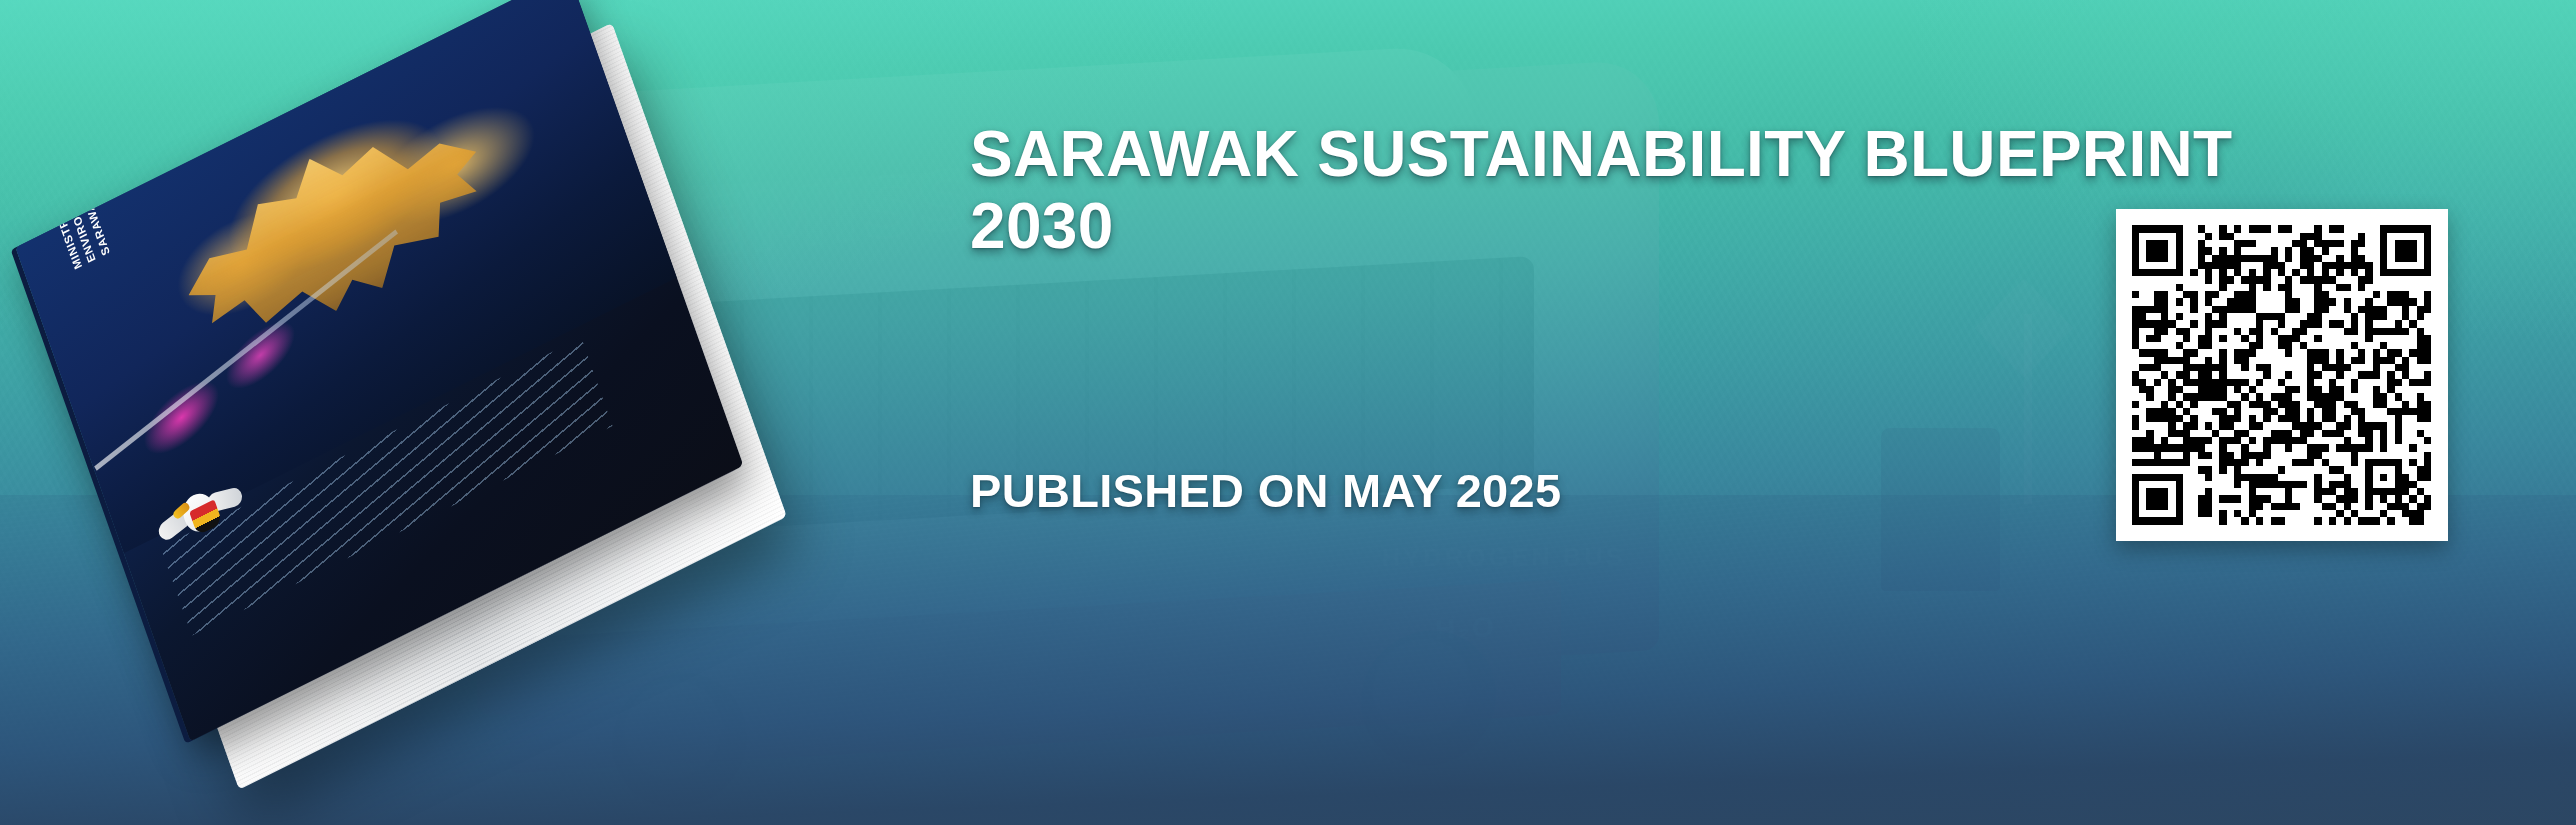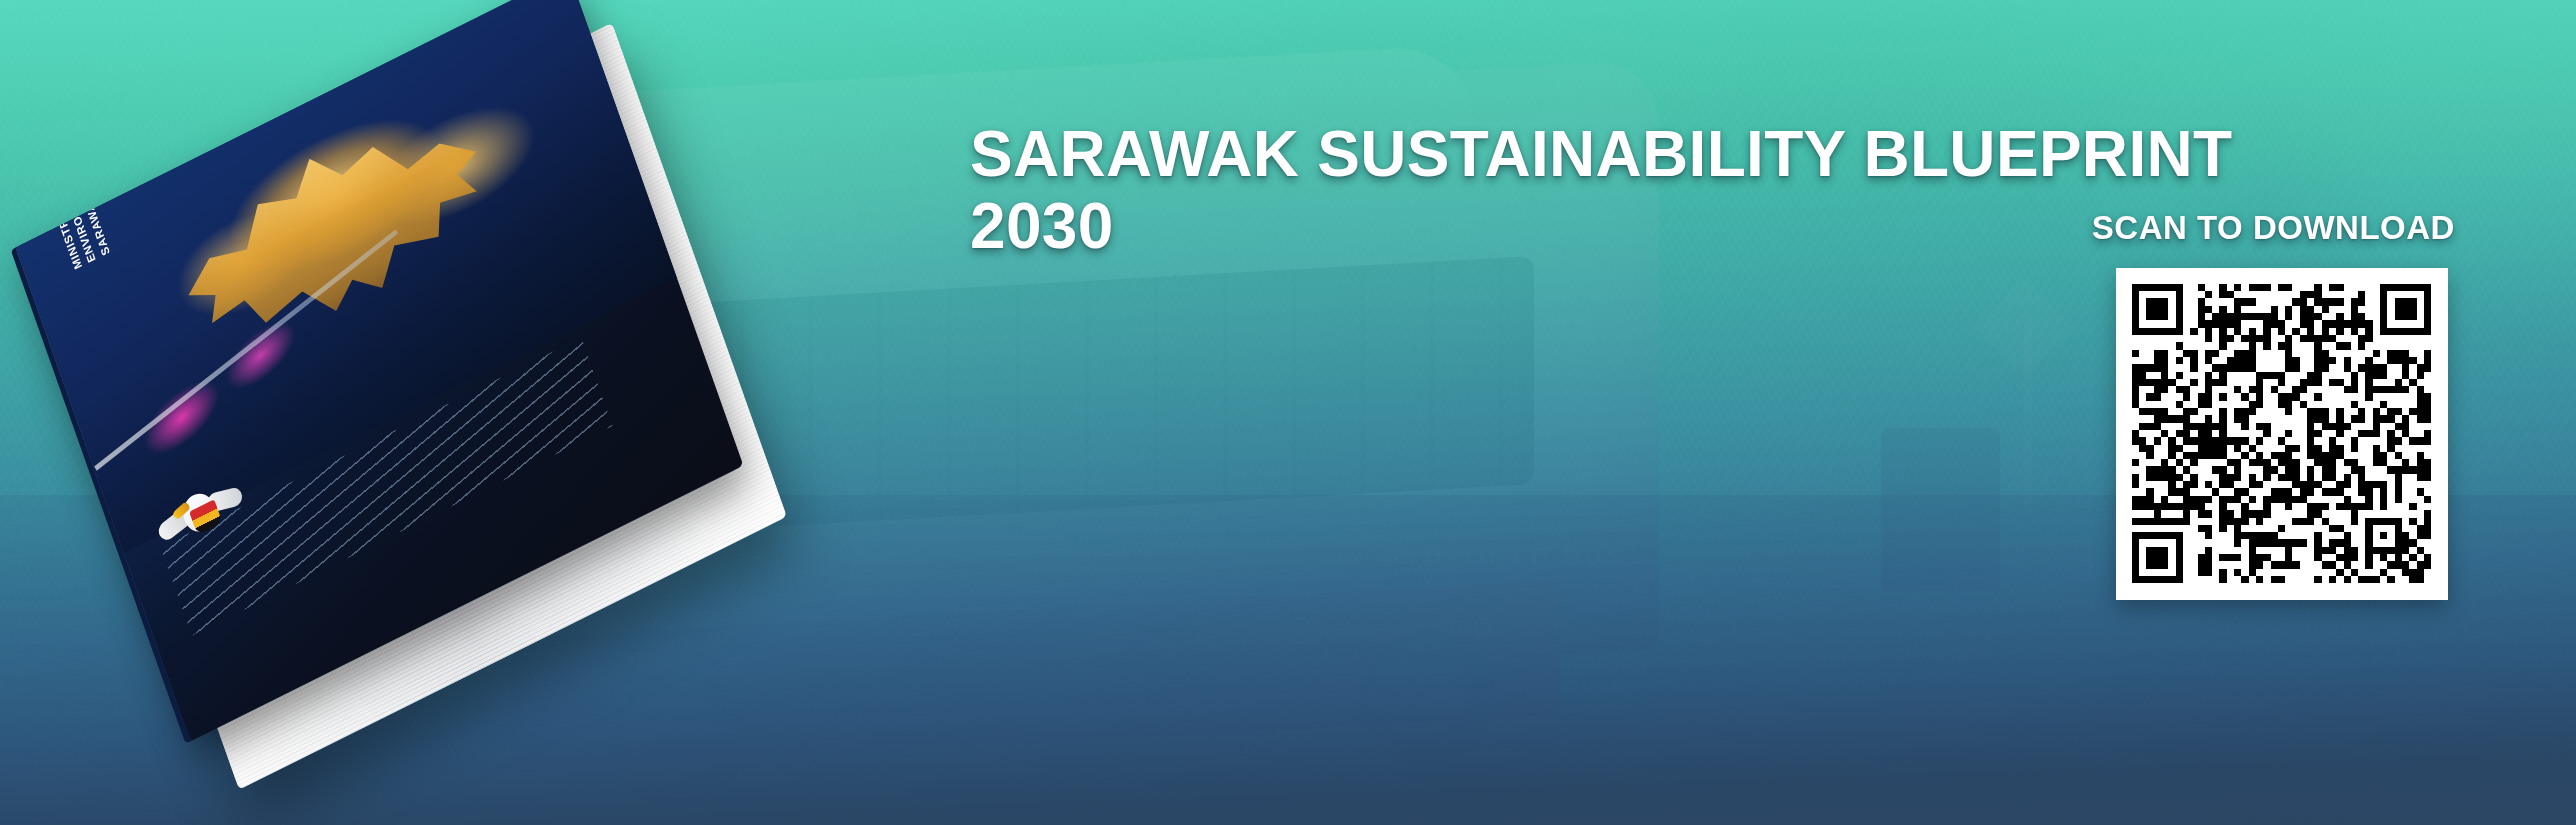--- a/index.html
+++ b/index.html
@@ -354,24 +354,24 @@
         <div class="cover-title-block">
           <p class="cover-kicker">FORMULATION OF GREEN ECONOMIC POLICY AND ACTION PLAN:</p>
           <p class="cover-title">SARAWAK SUSTAINABILITY BLUEPRINT 2030</p>
         </div>
       </div>
     </div>
   </div>
 
   <h1 id="headline" class="shadowed">SARAWAK SUSTAINABILITY BLUEPRINT 2030</h1>
 
+  <div id="published" class="shadowed">PUBLISHED ON MAY 2025</div>
 
 
   <div id="qr-panel">
-    <div id="scan-label" class="shadowed">SCAN TO DOWNLOAD</div>
     <div id="qr-card">
       <div id="qr-canvas">
           <i style="background: rgb(0, 0, 0);"></i>
           <i style="background: rgb(0, 0, 0);"></i>
           <i style="background: rgb(0, 0, 0);"></i>
           <i style="background: rgb(0, 0, 0);"></i>
           <i style="background: rgb(0, 0, 0);"></i>
           <i style="background: rgb(0, 0, 0);"></i>
           <i style="background: rgb(0, 0, 0);"></i>
           <i style="background: rgb(255, 255, 255);"></i>

